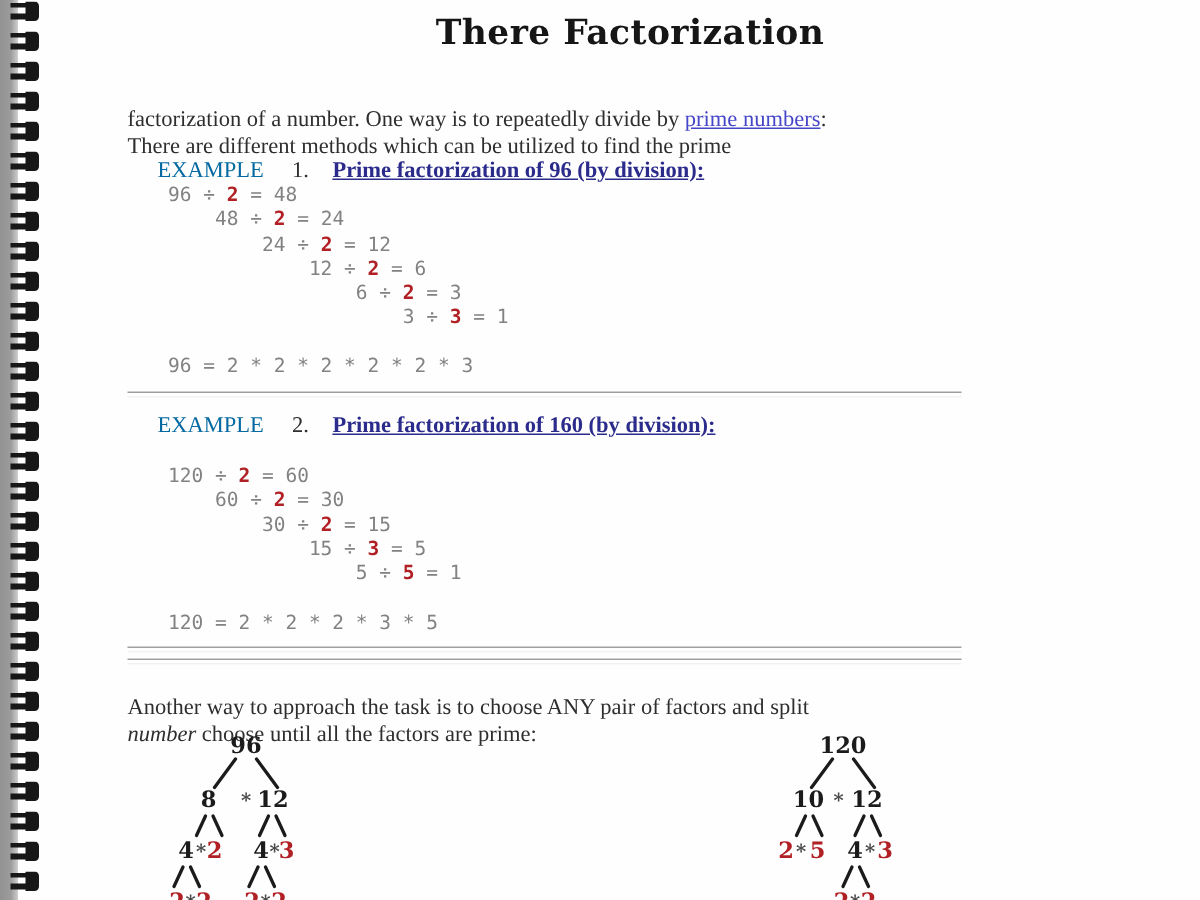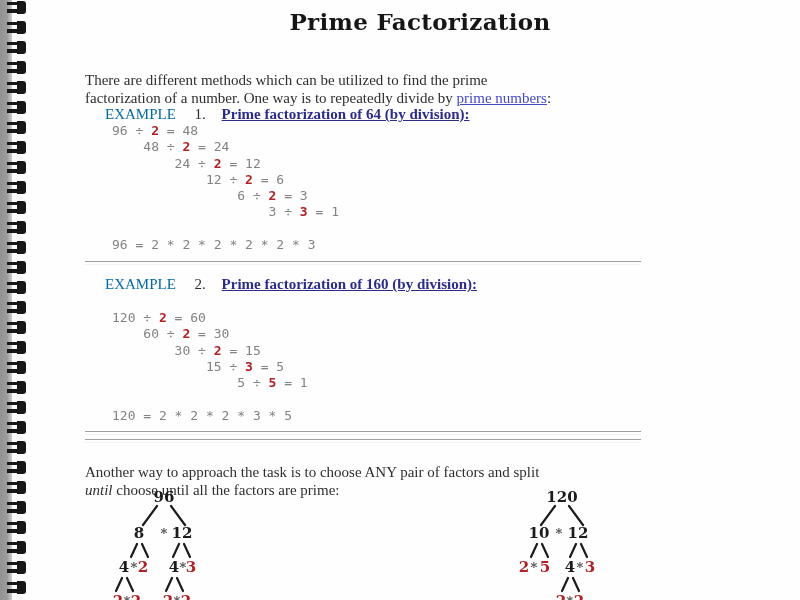--- a/index.html
+++ b/index.html
@@ -119,31 +119,31 @@
     <div class="coil" style="top: 441px;"></div>
     <div class="coil" style="top: 461px;"></div>
     <div class="coil" style="top: 481px;"></div>
     <div class="coil" style="top: 501px;"></div>
     <div class="coil" style="top: 521px;"></div>
     <div class="coil" style="top: 541px;"></div>
     <div class="coil" style="top: 561px;"></div>
     <div class="coil" style="top: 581px;"></div>
   </div>
 
-<h1 class="page-title">Prime Factorization</h1>
+<h1 class="page-title">There Factorization</h1>
 
 <p class="para intro-para">
+  <span class="pline"><span>factorization of a number. One way is to repeatedly divide by </span><a class="body-link">prime numbers</a><span>:</span></span>
   <span class="pline">There are different methods which can be utilized to find the prime</span>
-  <span class="pline"><span>factorization of a number. One way is to repeatedly divide by </span><a class="body-link">prime numbers</a><span>:</span></span>
 </p>
 
 <div class="example-row example-1-row">
   <span class="ex-label">EXAMPLE</span>
   <span class="ex-num">1.</span>
-  <a class="heading-link">Prime factorization of 64 (by division):</a>
+  <a class="heading-link">Prime factorization of 96 (by division):</a>
 </div>
 
 <pre class="division division-1">96 ÷ <b class="dv">2</b> = 48
     48 ÷ <b class="dv">2</b> = 24
         24 ÷ <b class="dv">2</b> = 12
             12 ÷ <b class="dv">2</b> = 6
                 6 ÷ <b class="dv">2</b> = 3
                     3 ÷ <b class="dv">3</b> = 1
 
 96 = 2 * 2 * 2 * 2 * 2 * 3</pre>
@@ -162,21 +162,21 @@
             15 ÷ <b class="dv">3</b> = 5
                 5 ÷ <b class="dv">5</b> = 1
 
 120 = 2 * 2 * 2 * 3 * 5</pre>
 
 <hr class="rule rule-2a">
 <hr class="rule rule-2b">
 
 <p class="para another-para">
   <span class="pline">Another way to approach the task is to choose ANY pair of factors and split</span>
-  <span class="pline"><span class="em">until</span><span> choose until all the factors are prime:</span></span>
+  <span class="pline"><span class="em">number</span><span> choose until all the factors are prime:</span></span>
 </p>
 
 <div id="trees">
     <svg class="tree" width="160" height="114" viewBox="0 0 160 114" style="left: 90px; top: 486px;">
       <line x1="67" y1="20" x2="53" y2="39"></line>
       <line x1="81" y1="20" x2="95" y2="39"></line>
       <line x1="47" y1="58" x2="41" y2="71"></line>
       <line x1="52" y1="58" x2="58" y2="71"></line>
       <line x1="89" y1="58" x2="83" y2="71"></line>
       <line x1="94" y1="58" x2="100" y2="71"></line>

